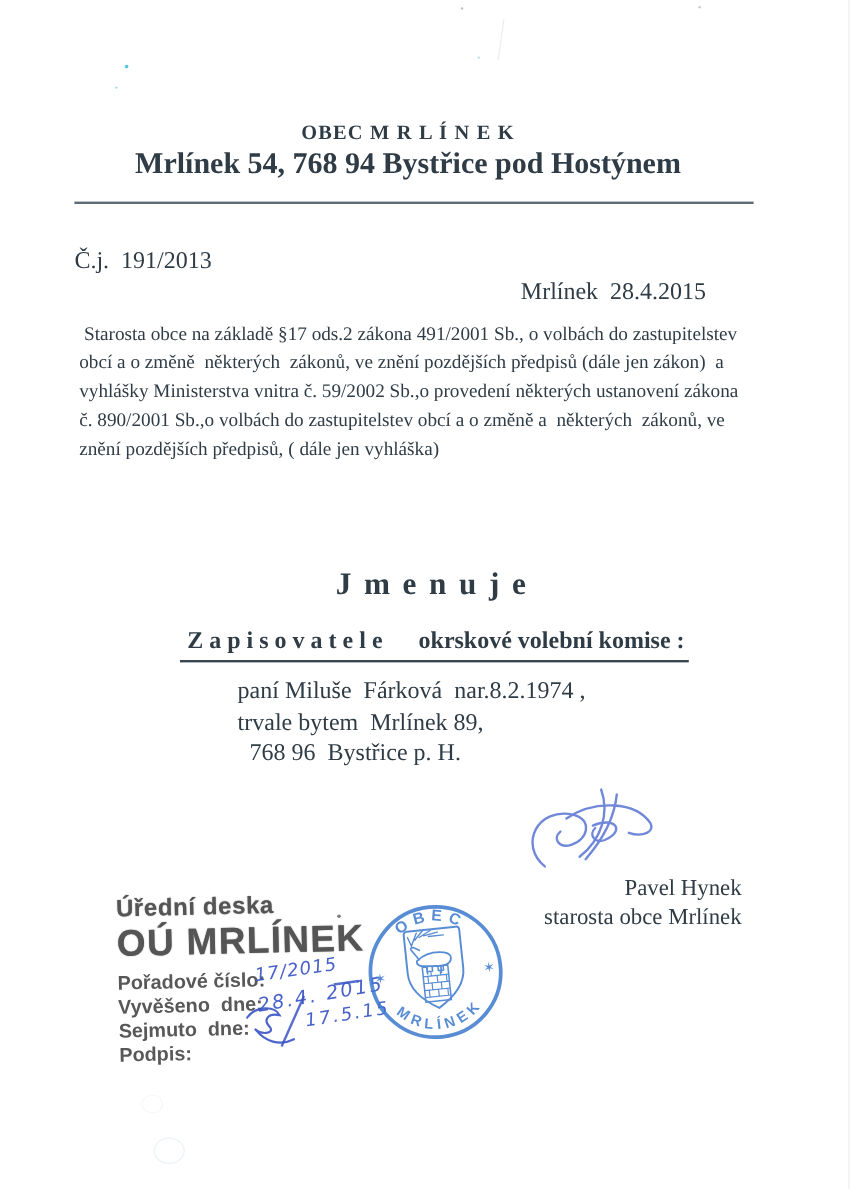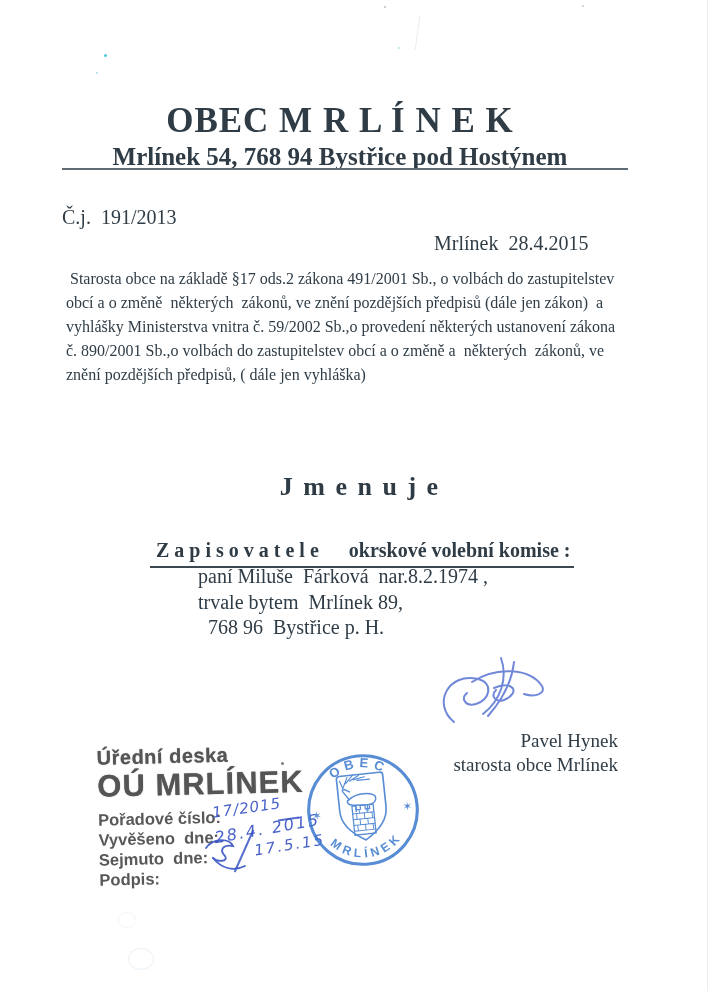--- a/index.html
+++ b/index.html
@@ -6,36 +6,36 @@
   #page{
     position:relative;width:720px;height:991px;background:#ffffff;
     overflow:hidden;font-family:"Liberation Serif","DejaVu Serif",serif;
     color:#2f3c46;
   }
   .abs{position:absolute;}
   .pre{white-space:pre;}
 
   
   .hdr{left:50px;top:101px;width:580px;text-align:center;font-weight:bold;}
-  .hdr .t1{font-size:35px;letter-spacing:1px;}
+  .hdr .t1{font-size:17px;letter-spacing:1px;}
   .hdr .t2{font-size:25px;margin-top:2px;}
   .rule{left:62px;top:168px;width:566px;height:2px;background:#5f6b75;}
 
   
   .refno{left:62px;top:206px;font-size:20px;}
   .pdate{left:434px;top:232px;font-size:20px;}
 
   
   .para{left:66px;top:267px;font-size:16px;line-height:24px;}
 
   
   .verb{left:160px;top:448px;width:400px;text-align:center;
         font-size:26px;font-weight:bold;letter-spacing:2px;margin-top:24px;}
   .role{left:150px;top:523px;font-size:20px;font-weight:bold;
-        border-bottom:2px solid #3a4650;padding:0 4px 4px 6px;margin-top:16px;}
+        border-bottom:2px solid #3a4650;padding:0 4px 4px 6px;}
   .person{left:198px;top:564px;font-size:20px;line-height:25.5px;}
 
   
   .signer{left:433px;top:729px;width:185px;text-align:right;font-size:19px;line-height:24px;}
 
   
   .bstamp{left:98px;top:744px;width:240px;color:#474747;opacity:.92;
           transform:rotate(-1.3deg);font-family:"Liberation Sans","DejaVu Sans",sans-serif;}
   .bstamp .l1{font-size:20px;font-weight:800;letter-spacing:.5px;text-shadow:0 0 1px #6b6b6b;}
   .bstamp .l2{font-size:31px;font-weight:800;letter-spacing:1px;line-height:33px;text-shadow:0 0 1px #5f5f5f;}

